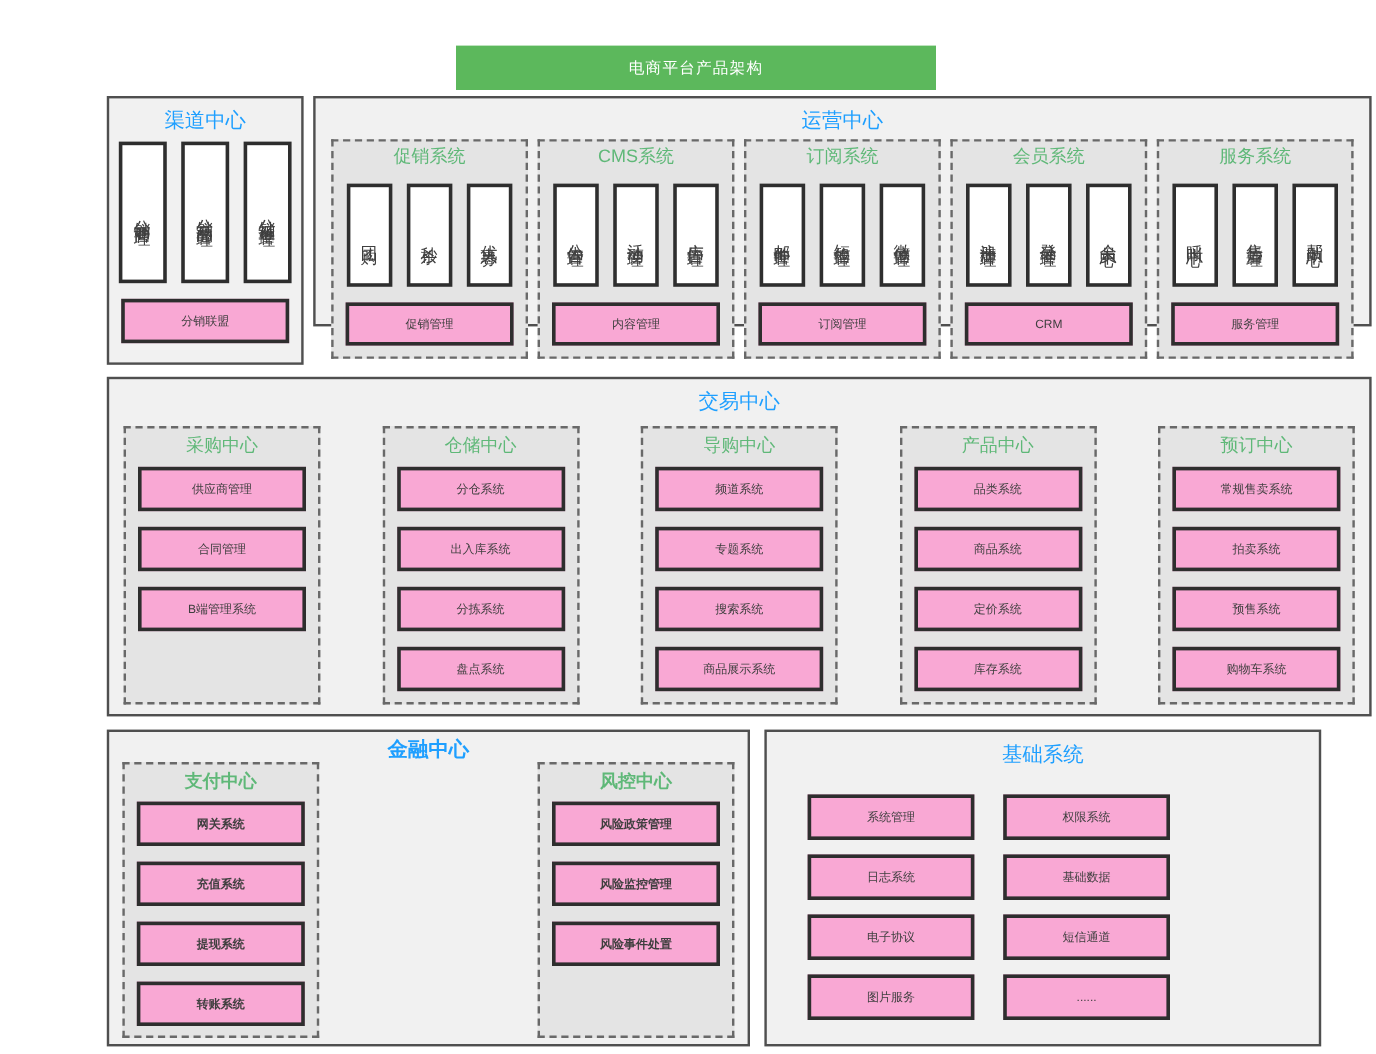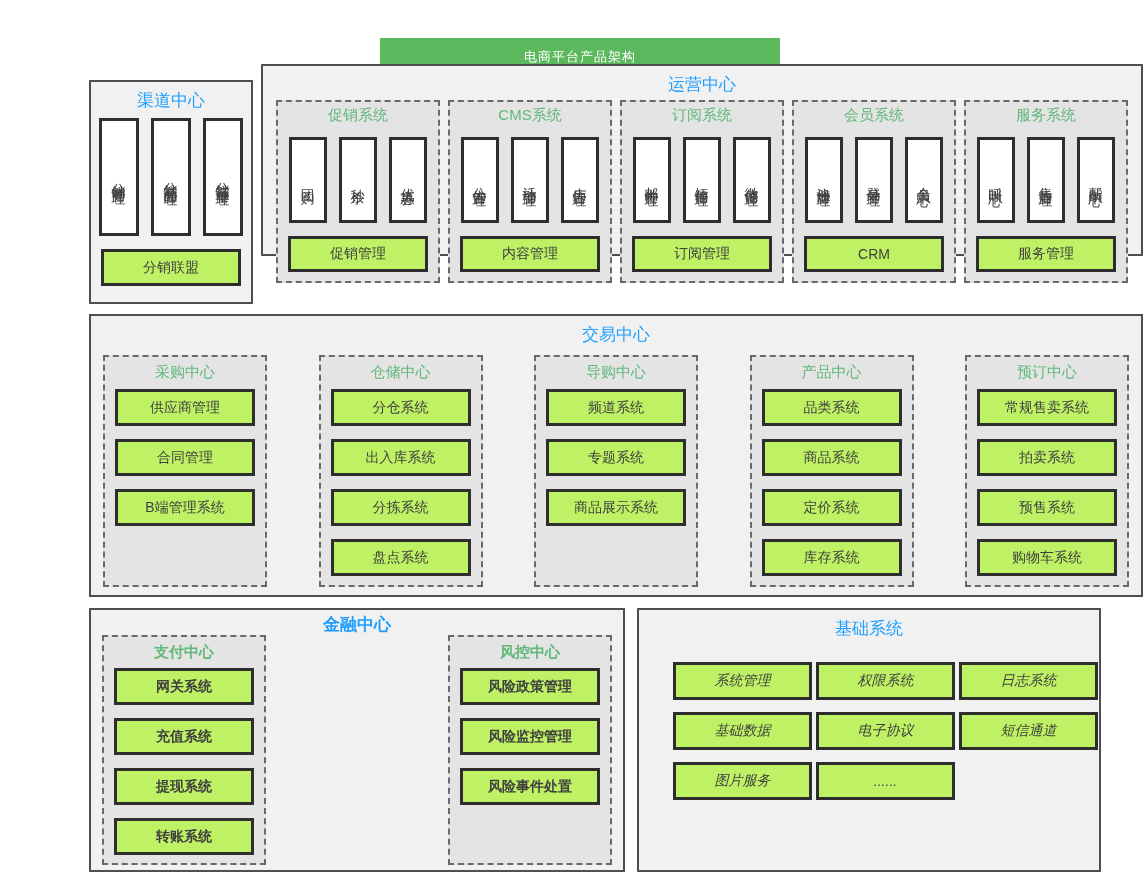--- a/index.html
+++ b/index.html
@@ -26,41 +26,41 @@
   .groups{display:flex;justify-content:space-between;}
   .group{
     box-sizing:border-box;background:#e4e4e4;
     border:2px dashed #696969;width:164px;
   }
   .group-title{
     text-align:center;color:#5fb878;font-size:15px;
     padding-top:3px;height:20px;line-height:20px;
   }
   .hbox{
-    box-sizing:border-box;background:#bef264;border:3px solid #2e2e2e;
+    box-sizing:border-box;background:#f9a8d4;border:3px solid #2e2e2e;
     width:140px;height:37px;
     display:flex;align-items:center;justify-content:center;
-    font-size:14px;color:#3f3f3f;margin:0 auto;white-space:nowrap;
+    font-size:10px;color:#3f3f3f;margin:0 auto;white-space:nowrap;
   }
   .vrow{display:flex;justify-content:center;gap:12px;}
   .vbox{
     box-sizing:border-box;background:#ffffff;border:3px solid #2e2e2e;
     display:flex;align-items:center;justify-content:center;
   }
   .vbox span{
     writing-mode:vertical-rl;text-orientation:upright;
     font-size:14px;color:#3f3f3f;letter-spacing:2px;line-height:1;
   }
   
   #channel{left:89px;top:80px;width:164px;height:224px;}
   #channel .vrow{margin-top:6px;}
   #channel .vbox{width:40px;height:118px;}
   #channel .hbox{margin-top:13px;}
   
-  #operation{left:261px;top:64px;width:882px;height:192px;}
+  #operation{left:261px;top:80px;width:882px;height:192px;}
   #operation .groups{margin-top:4px;padding:0 13px;}
   #operation .group{height:183px;}
   #operation .vrow{margin-top:12px;}
   #operation .vbox{width:38px;height:86px;}
   #operation .hbox{margin-top:13px;height:36px;}
   
   #trade{left:89px;top:314px;width:1054px;height:283px;}
   #trade .groups{margin-top:9px;padding:0 12px;}
   #trade .group{height:232px;padding-top:2px;}
   #trade .group-title{margin-bottom:7px;}
@@ -68,22 +68,22 @@
   
   #finance{left:89px;top:608px;width:536px;height:264px;font-weight:bold;}
   #finance .panel-title{padding-top:5px;height:20px;line-height:20px;}
   #finance .groups{margin-top:0;padding:0 11px;}
   #finance .group{height:230px;padding-top:2px;}
   #finance .group-title{margin-bottom:6px;}
   #finance .hbox{margin-bottom:13px;}
   
   #base{left:637px;top:608px;width:464px;height:264px;}
   #base .base-grid{
-    display:flex;flex-wrap:wrap;gap:12px 4px;
-    margin:22px 0 0 34px;width:440px;font-style:italic;
+    display:flex;flex-wrap:wrap;gap:12px 24px;
+    margin:22px 0 0 34px;width:440px;
   }
   #base .hbox{margin:0;width:139px;height:38px;}
 </style>
 </head>
 <body>
 
 <div class="banner">
   <span>电商平台产品架构</span>
 </div>
 
@@ -206,20 +206,21 @@
       <div class="hbox">分仓系统</div>
       <div class="hbox">出入库系统</div>
       <div class="hbox">分拣系统</div>
       <div class="hbox">盘点系统</div>
     </div>
 
     <div class="group">
       <div class="group-title">导购中心</div>
       <div class="hbox">频道系统</div>
       <div class="hbox">专题系统</div>
+      <div class="hbox">搜索系统</div>
       <div class="hbox">商品展示系统</div>
     </div>
 
     <div class="group">
       <div class="group-title">产品中心</div>
       <div class="hbox">品类系统</div>
       <div class="hbox">商品系统</div>
       <div class="hbox">定价系统</div>
       <div class="hbox">库存系统</div>
     </div>

